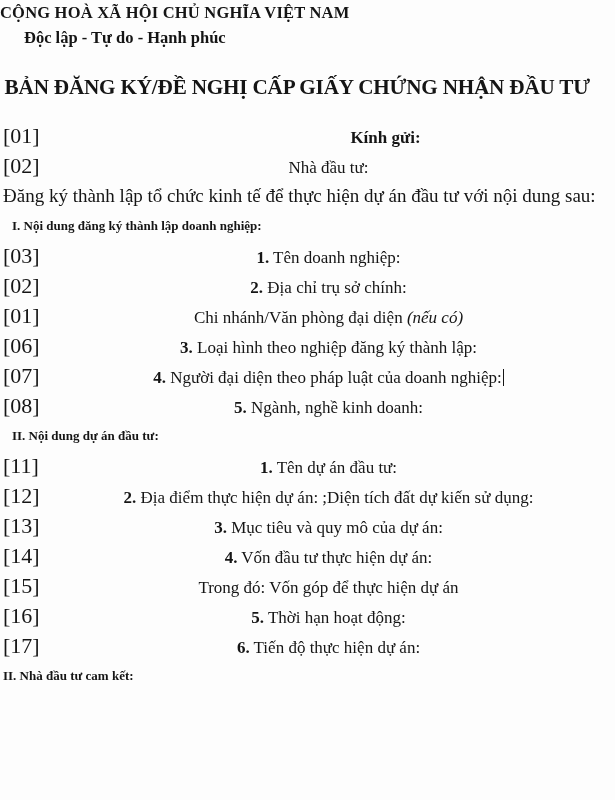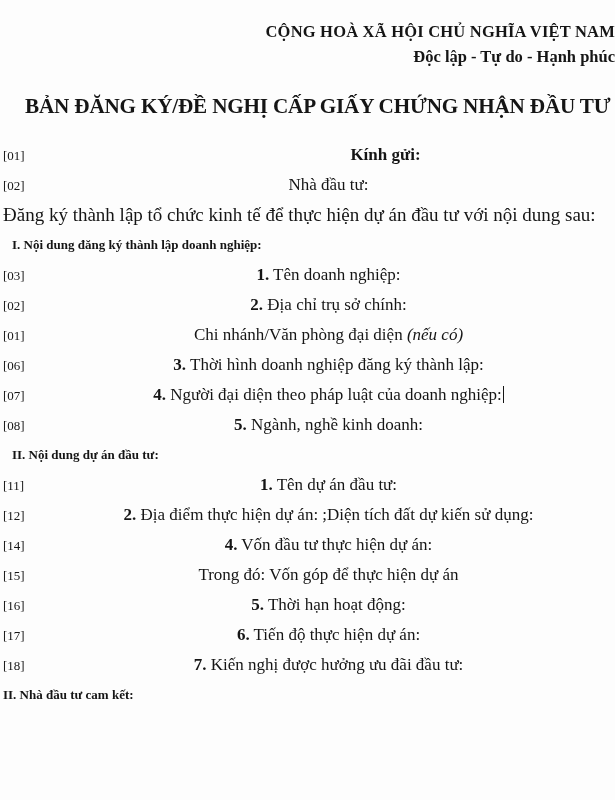--- a/index.html
+++ b/index.html
@@ -19,35 +19,36 @@
   .page {
     position: relative;
     width: 615px;
     height: 800px;
     background: #fdfdfd;
     box-sizing: border-box;
   }
 
   
   .doc-header {
-    padding-top: 20px;
-    text-align: right;
+    padding-top: 1px;
+    text-align: left;
   }
   .nation-line {
     font-weight: bold;
     font-size: 16.5px;
     letter-spacing: 0.2px;
     line-height: 24px;
     white-space: nowrap;
   }
   .motto-line {
     font-weight: bold;
     font-size: 16.5px;
     line-height: 26px;
     white-space: nowrap;
+    margin-left: 24px;
   }
   .doc-title {
     margin-top: 22px;
     font-weight: bold;
     font-size: 21.5px;
     line-height: 28px;
     letter-spacing: -0.2px;
     transform: scaleX(0.985);
     white-space: nowrap;
   }
@@ -61,21 +62,21 @@
     display: flex;
     align-items: baseline;
     height: 30px;
     font-size: 17px;
     line-height: 30px;
     white-space: nowrap;
   }
   .tag {
     width: 43px;
     flex: 0 0 43px;
-    font-size: 13px;
+    font-size: 22px;
   }
   .row-text {
     flex: 1 1 auto;
     font-size: 17px;
     text-align: center;
   }
   .row-text b {
     font-weight: bold;
   }
   .row-text i {
@@ -154,21 +155,21 @@
       <div class="row">
         <span class="tag">[02]</span>
         <span class="row-text"><b>2.</b> <span>Địa chỉ trụ sở chính:</span></span>
       </div>
       <div class="row">
         <span class="tag">[01]</span>
         <span class="row-text"><span>Chi nhánh/Văn phòng đại diện</span> <i>(nếu có)</i></span>
       </div>
       <div class="row">
         <span class="tag">[06]</span>
-        <span class="row-text"><b>3.</b> <span>Thời hình doanh nghiệp đăng ký thành lập:</span></span>
+        <span class="row-text"><b>3.</b> <span>Loại hình theo nghiệp đăng ký thành lập:</span></span>
       </div>
       <div class="row">
         <span class="tag">[07]</span>
         <span class="row-text"><b>4.</b> <span>Người đại diện theo pháp luật của doanh nghiệp:</span><span class="caret"></span></span>
       </div>
       <div class="row">
         <span class="tag">[08]</span>
         <span class="row-text"><b>5.</b> <span>Ngành, nghề kinh doanh:</span></span>
       </div>
     </div>
@@ -178,37 +179,37 @@
     <div>
       <div class="row">
         <span class="tag">[11]</span>
         <span class="row-text"><b>1.</b> <span>Tên dự án đầu tư:</span></span>
       </div>
       <div class="row">
         <span class="tag">[12]</span>
         <span class="row-text"><b>2.</b> <span>Địa điểm thực hiện dự án: ;Diện tích đất dự kiến sử dụng:</span></span>
       </div>
       <div class="row">
+        <span class="tag">[13]</span>
+        <span class="row-text"><b>3.</b> <span>Mục tiêu và quy mô của dự án:</span></span>
+      </div>
+      <div class="row">
         <span class="tag">[14]</span>
         <span class="row-text"><b>4.</b> <span>Vốn đầu tư thực hiện dự án:</span></span>
       </div>
       <div class="row">
         <span class="tag">[15]</span>
         <span class="row-text"><span>Trong đó: Vốn góp để thực hiện dự án</span></span>
       </div>
       <div class="row">
         <span class="tag">[16]</span>
         <span class="row-text"><b>5.</b> <span>Thời hạn hoạt động:</span></span>
       </div>
       <div class="row">
         <span class="tag">[17]</span>
         <span class="row-text"><b>6.</b> <span>Tiến độ thực hiện dự án:</span></span>
       </div>
-      <div class="row">
-        <span class="tag">[18]</span>
-        <span class="row-text"><b>7.</b> <span>Kiến nghị được hưởng ưu đãi đầu tư:</span></span>
-      </div>
     </div>
 
     <div class="heading heading-flush">II. Nhà đầu tư cam kết:</div>
 
   </div>
 </div>
 
 </body></html>

